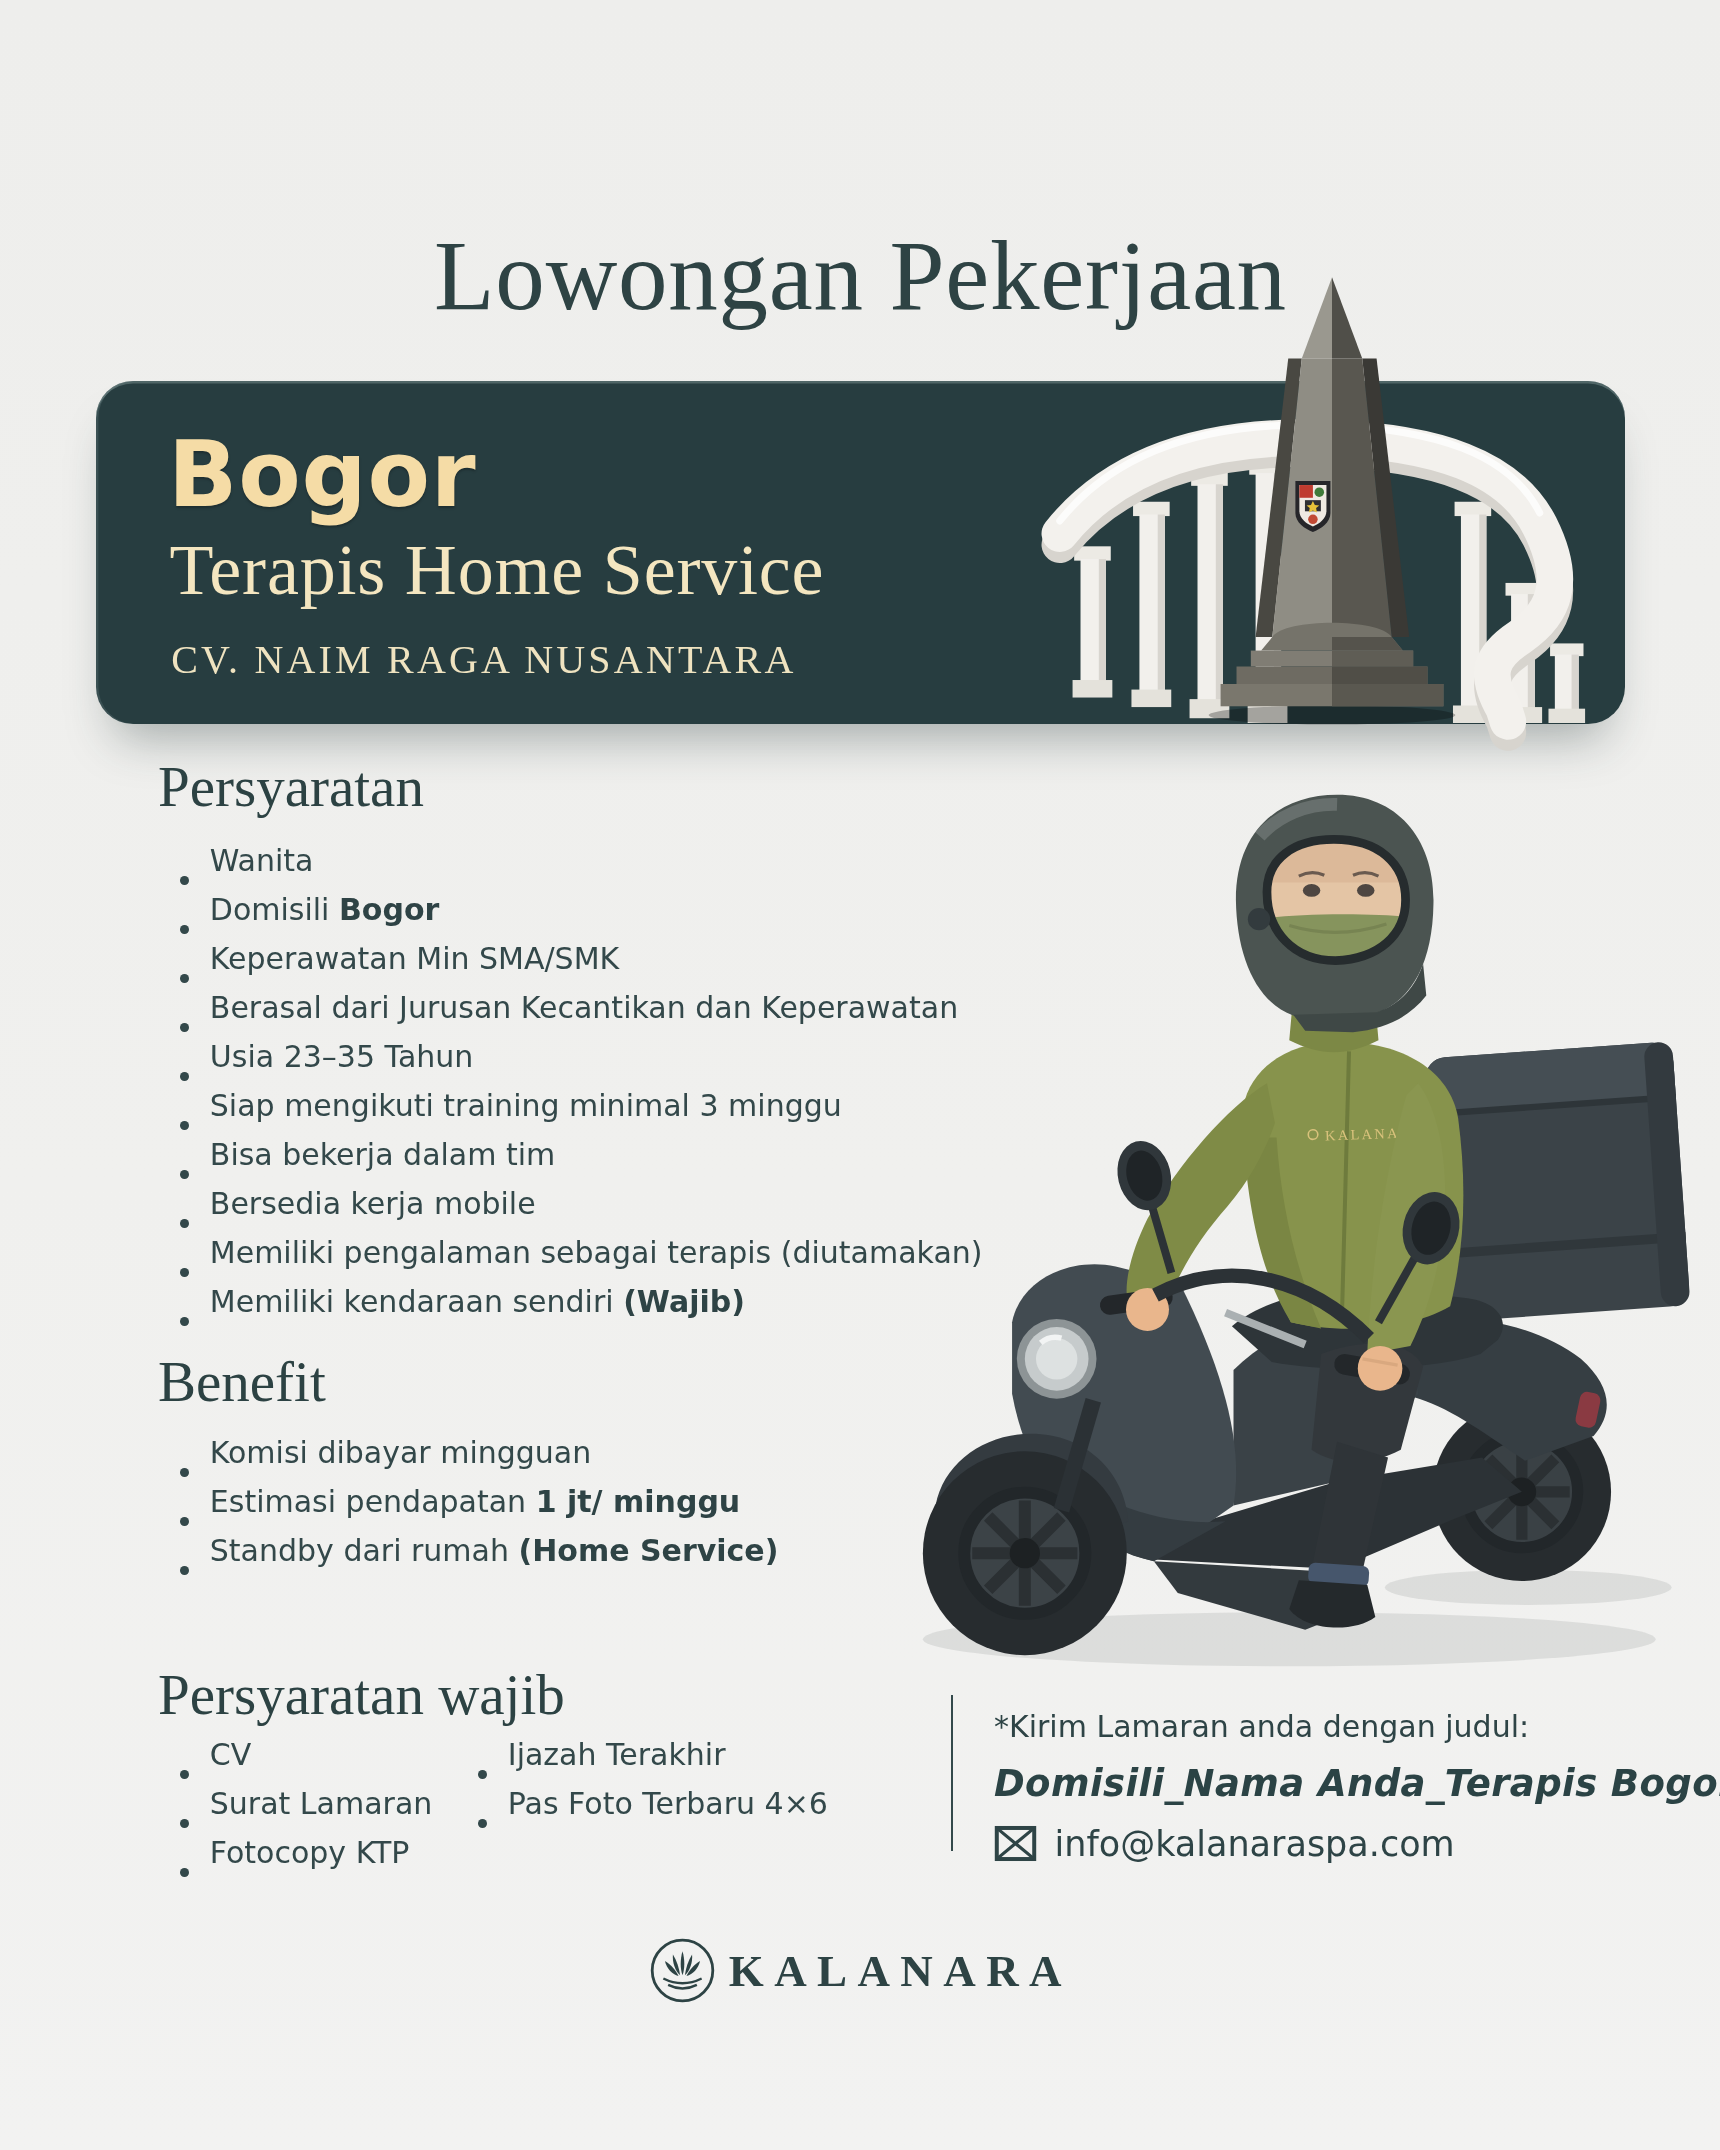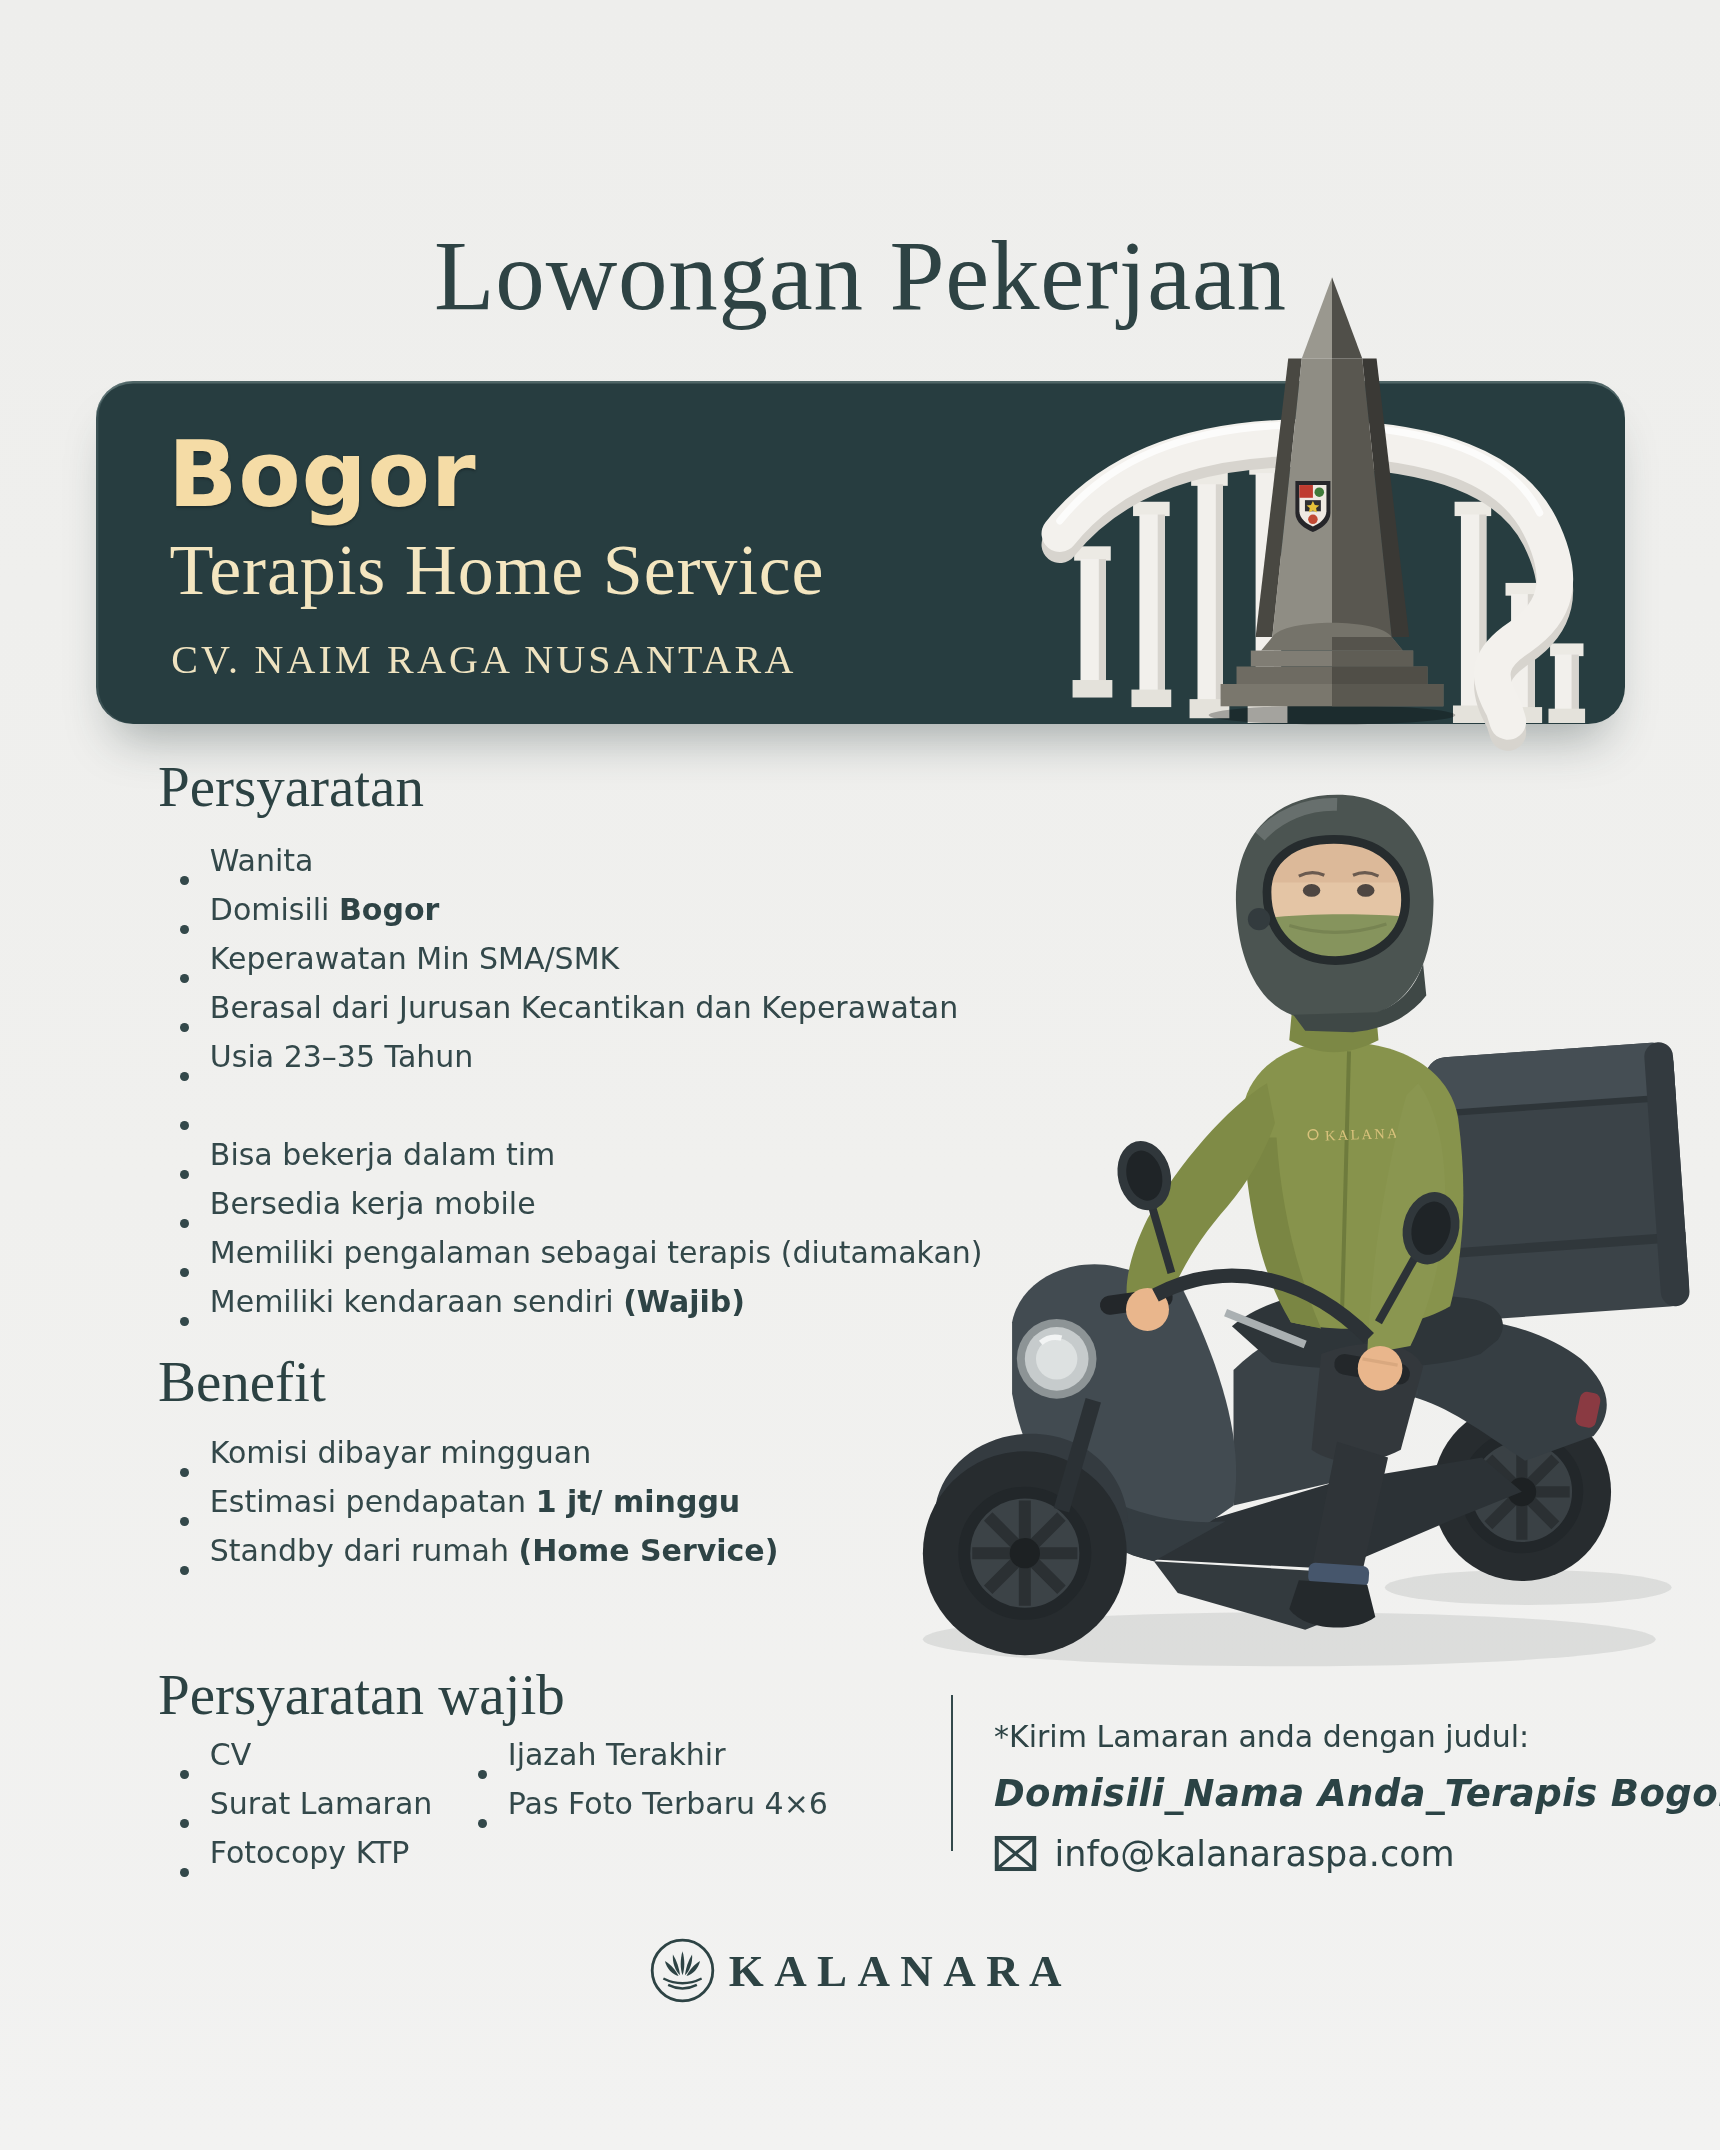--- a/index.html
+++ b/index.html
@@ -70,21 +70,21 @@
     margin-right:21px;flex:0 0 auto;
   }
   ul.blist .b{font-weight:700;color:#2e4345;}
   ul.blist .txt{display:inline;}
 
   
   .contact{
     position:absolute;left:951px;top:1695px;height:156px;width:637px;
     border-left:2.4px solid #33494b;padding-left:41px;box-sizing:border-box;
   }
-  .contact-note{font-size:30px;color:#2e4446;margin-top:24px;white-space:nowrap;}
+  .contact-note{font-size:30px;color:#2e4446;margin-top:14px;white-space:nowrap;}
   .contact-subject{
     font-size:37px;font-weight:700;font-style:italic;color:#2b4345;
     margin-top:17.5px;white-space:nowrap;letter-spacing:0.4px;
   }
   .contact-email-row{display:flex;align-items:center;margin-top:19px;}
   .contact-email-row svg{margin-right:17.5px;flex:0 0 auto;}
   .contact-email{font-size:35px;color:#2e4446;white-space:nowrap;}
 
   
   .footer-logo{
@@ -218,20 +218,21 @@
   <li>
       <span class="dot"></span>
       <span class="txt"><span>Berasal dari Jurusan Kecantikan dan Keperawatan</span><span class="b"></span></span>
     </li>
   <li>
       <span class="dot"></span>
       <span class="txt"><span>Usia 23–35 Tahun</span><span class="b"></span></span>
     </li>
   <li>
       <span class="dot"></span>
+      <span class="txt"><span>Siap mengikuti training minimal 3 minggu</span><span class="b"></span></span>
     </li>
   <li>
       <span class="dot"></span>
       <span class="txt"><span>Bisa bekerja dalam tim</span><span class="b"></span></span>
     </li>
   <li>
       <span class="dot"></span>
       <span class="txt"><span>Bersedia kerja mobile</span><span class="b"></span></span>
     </li>
   <li>

